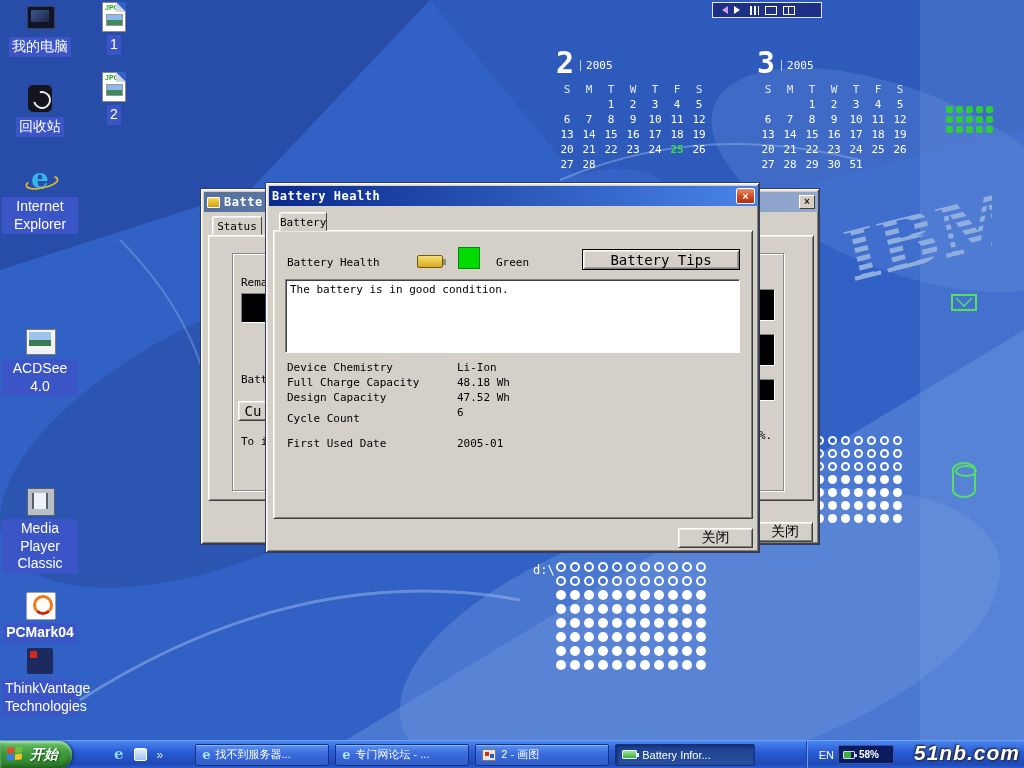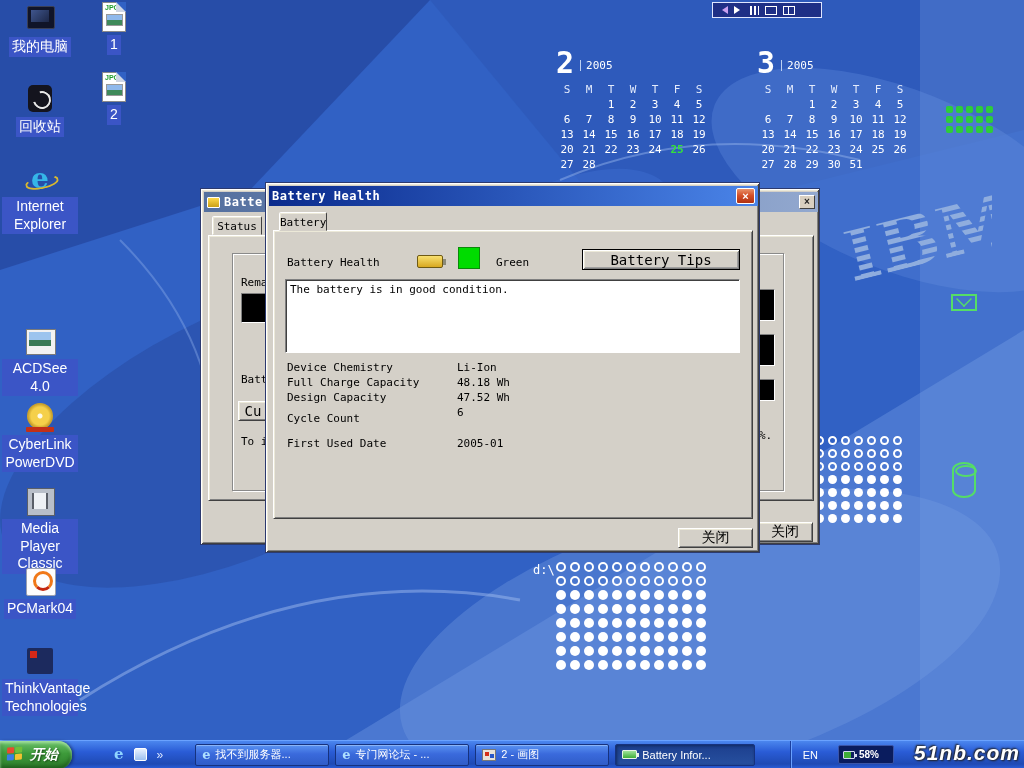--- a/index.html
+++ b/index.html
@@ -95,21 +95,21 @@
   .ql-app { width:13px; height:13px; background:linear-gradient(#e8f1ff,#9cc0f0); border:1px solid #fff; border-radius:2px; cursor:pointer; }
   .ql-chev { color:#d7e4ff; font-size:12px; cursor:pointer; }
   .tasks { margin-left:32px; display:flex; gap:6px; align-items:center; }
   .taskbtn { height:22px; border-radius:2px; border:1px solid #16327e; background:linear-gradient(#5a93f2,#3a6adc 45%,#2f5cc8); color:#fff; font-size:11px; display:flex; align-items:center; gap:5px; padding:0 6px; overflow:hidden; white-space:nowrap; cursor:pointer; box-shadow:inset 0 1px 0 #8ab4f8; }
   .taskbtn.active { background:linear-gradient(#1d3f8e,#27509f); box-shadow:inset 1px 1px 3px #102a60;align-items:center; }
   .tb-ie { font-family:"DejaVu Serif", serif; font-weight:bold; color:#aee0ff; font-size:13px; line-height:13px; }
   .tb-paint { width:14px; height:12px; background:#e8e4da; border:1px solid #777; position:relative; flex:none; }
   .tb-paint::after { content:""; position:absolute; left:2px; top:2px; width:4px; height:4px; background:#d43018; box-shadow:5px 2px 0 #2858c8; }
   .tb-batt { width:15px; height:9px; background:linear-gradient(#9fe39a,#3fae38); border:1px solid #e8f4e6; border-radius:1px; position:relative; flex:none; }
   .tb-batt::after { content:""; position:absolute; right:-3px; top:2px; width:2px; height:4px; background:#e8f4e6; }
-  .tray { margin-left:auto; height:28px; display:flex; align-items:center; gap:20px; padding:0 130px 0 12px; border-left:1px solid #1b3f9e; box-shadow:inset 1px 0 0 #6aa0ff; }
+  .tray { margin-left:auto; height:28px; display:flex; align-items:center; gap:4px; padding:0 130px 0 12px; border-left:1px solid #1b3f9e; box-shadow:inset 1px 0 0 #6aa0ff; }
   .tray-lang { color:#fff; font-size:11px; }
   .tray-batt { width:56px; height:19px; background:#0a1c5e; border:1px solid #3a55a8; border-radius:2px; display:flex; align-items:center; gap:4px; padding:0 4px; cursor:pointer; }
   .tray-batt .cell { width:12px; height:8px; border:1px solid #cfd8f0; border-radius:1px; background:linear-gradient(90deg,#3fae38 70%,#0a1c5e 70%); position:relative; flex:none; }
   .tray-batt .cell::after { content:""; position:absolute; right:-3px; top:2px; width:2px; height:3px; background:#cfd8f0; }
   .tray-batt span { color:#fff; font-size:10px; font-weight:bold; }
   .watermark { position:absolute; right:4px; bottom:3px; font-size:21px; font-weight:bold; font-style:italic; color:#fff; text-shadow:1px 1px 2px #222, -1px -1px 2px #222; letter-spacing:1px; z-index:65; font-family:"Liberation Sans", sans-serif; }
 </style>
 </head>
 <body>
 
@@ -419,29 +419,25 @@
     <div class="ilabel">回收站</div>
   </div>
   <div class="dicon" style="left:2px;top:164px;">
     <div class="glyph g-ie">e</div>
     <div class="ilabel">Internet Explorer</div>
   </div>
   <div class="dicon" style="left:2px;top:326px;">
     <div class="glyph g-acdsee"></div>
     <div class="ilabel">ACDSee 4.0</div>
   </div>
-  <div class="dicon" style="left:2px;top:402px;">
-    <div class="glyph g-dvd"></div>
-    <div class="ilabel">CyberLink PowerDVD</div>
-  </div>
   <div class="dicon" style="left:2px;top:486px;">
     <div class="glyph g-mpc"></div>
     <div class="ilabel">Media Player Classic</div>
   </div>
-  <div class="dicon" style="left:2px;top:566px;">
+  <div class="dicon" style="left:2px;top:590px;font-weight:bold;">
     <div class="glyph g-pcmark"></div>
     <div class="ilabel">PCMark04</div>
   </div>
   <div class="dicon" style="left:2px;top:646px;">
     <div class="glyph g-tvt"></div>
     <div class="ilabel">ThinkVantage Technologies</div>
   </div>
 
   <div class="dicon" style="left:92px;top:2px;width:44px;">
     <div class="glyph g-file">

